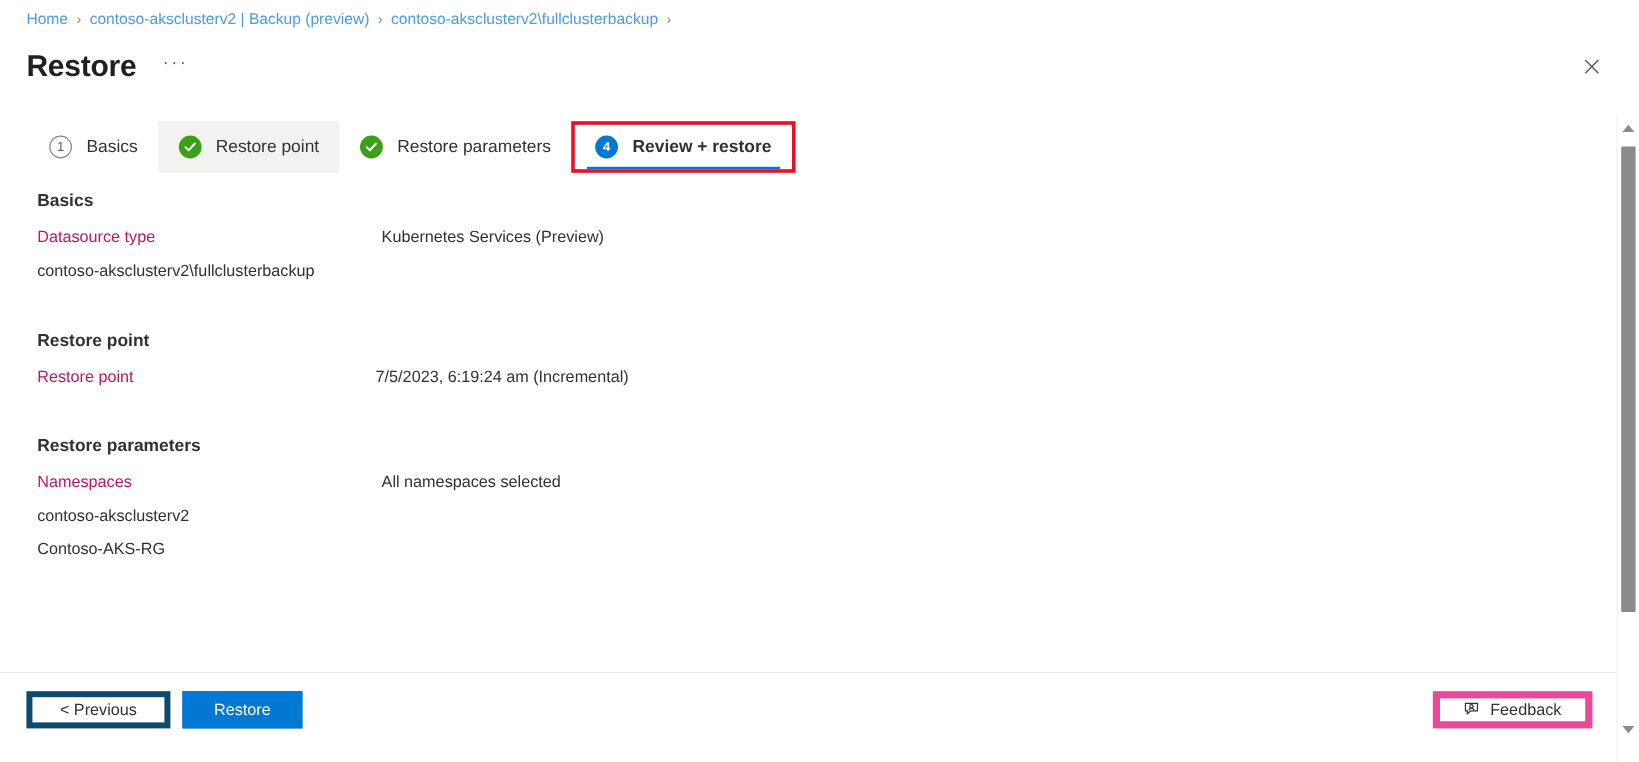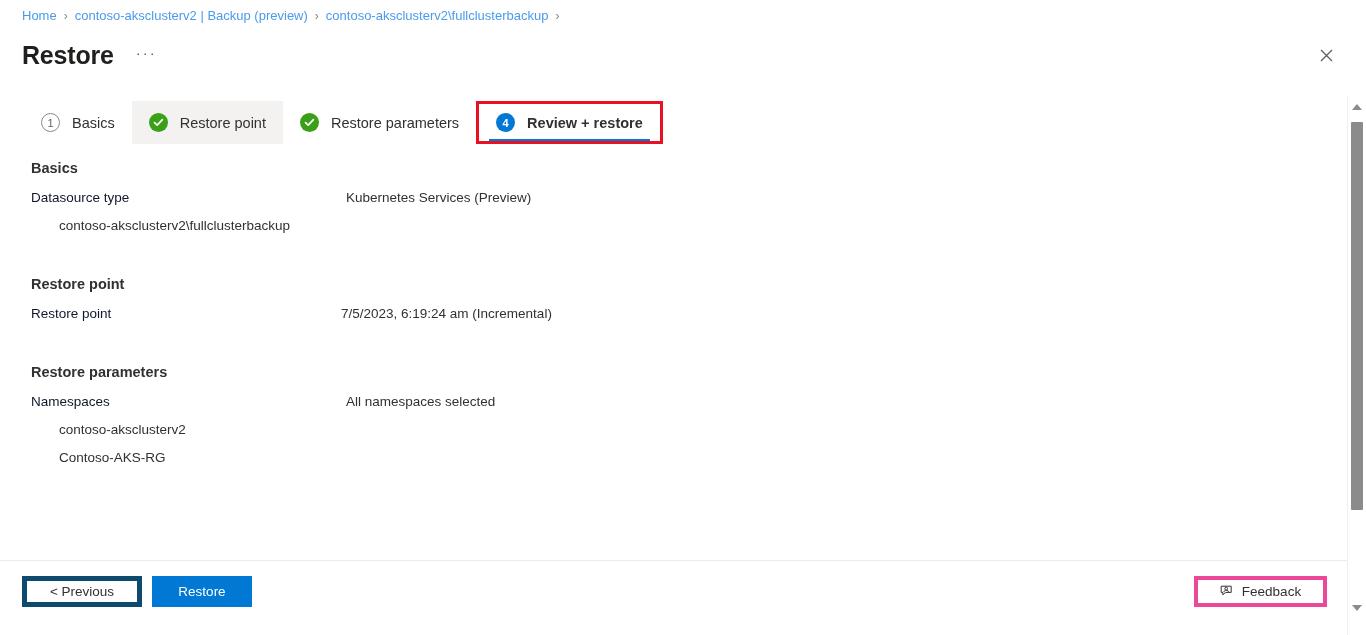--- a/index.html
+++ b/index.html
@@ -161,28 +161,27 @@
     margin-bottom: 14px;
   }
   .section + .section { margin-top: 30px; }
   .kv-row {
     display: flex;
     align-items: baseline;
     height: 28px;
   }
   .kv-key {
     font-size: 13.5px;
-    color: #0f172a;
+    color: #be185d;
     width: 287px;
     flex: 0 0 287px;
   }
   .kv-val {
     font-size: 13.5px;
     color: #323130;
-    margin-left: 28px;
   }
   .kv-row.shift-left .kv-key { flex-basis: 282px; width: 282px; }
 
   
   .footer-divider {
     position: absolute;
     left: 0;
     right: 18px;
     bottom: 74px;
     height: 1px;
@@ -221,21 +220,21 @@
     width: 100px;
     background: #0078d4;
     border: 1px solid #0078d4;
     color: #ffffff;
   }
   .btn-feedback {
     right: 21px;
     top: 15px;
     width: 133px;
     background: #ffffff;
-    border: 4px solid #ec4899;
+    border: 6px solid #ec4899;
     color: #323130;
     gap: 7px;
   }
   .btn-feedback svg { display: block; }
 
   
   .scrollbar {
     position: absolute;
     right: 0;
     top: 96px;

